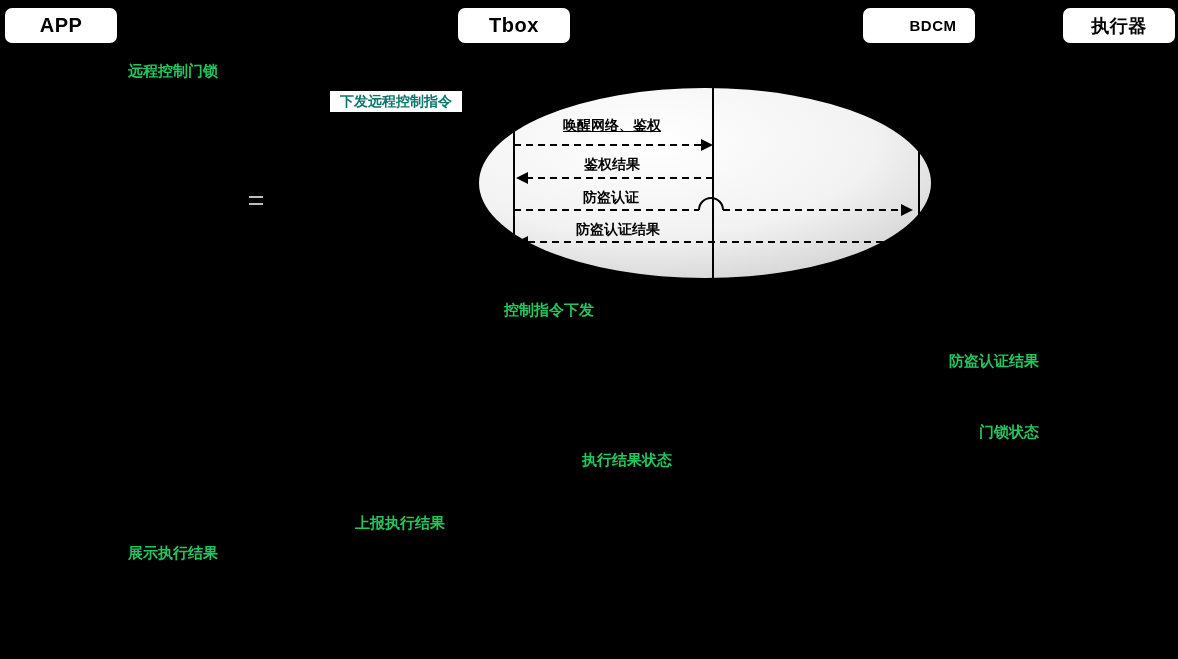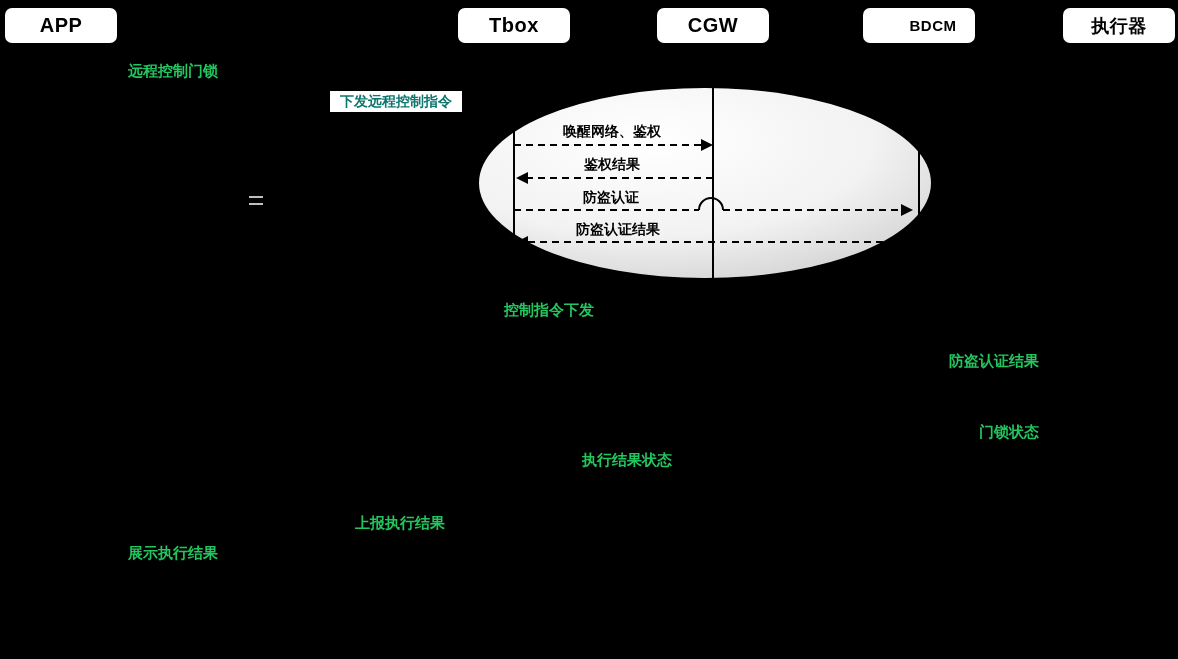--- a/index.html
+++ b/index.html
@@ -95,40 +95,37 @@
     <line x1="907" y1="242" x2="528" y2="242" stroke="#000" stroke-width="2" stroke-dasharray="7 5"></line>
     <polygon points="516,242 528,236 528,248" fill="#000"></polygon>
   </svg>
 
   <div class="participant" style="left:5px;">
       <span>APP</span>
     </div>
   <div class="participant" style="left:458px;">
       <span>Tbox</span>
     </div>
-  <div class="participant" style="left:657px;">
-      <span>CGW</span>
-    </div>
   <div class="participant p-bdcm" style="left:863px;">
       <span>BDCM</span>
     </div>
   <div class="participant p-actuator" style="left:1063px;">
       <span>执行器</span>
     </div>
 
   <div class="label dim" style="left:173px;  top:62px;">远程控制门锁</div>
   <div class="label dim" style="left:549px;  top:301px;">控制指令下发</div>
   <div class="label dim" style="left:994px;  top:352px;">防盗认证结果</div>
   <div class="label dim" style="left:1009px; top:423px;">门锁状态</div>
   <div class="label dim" style="left:627px;  top:451px;">执行结果状态</div>
   <div class="label dim" style="left:400px;  top:514px;">上报执行结果</div>
   <div class="label dim" style="left:173px;  top:544px;">展示执行结果</div>
 
   <div class="cmd-box">
     <span>下发远程控制指令</span>
   </div>
 
-  <div class="label ellipse-label" style="left:612px; top:122px;">唤醒网络、鉴权</div>
+  <div class="label ellipse-label" style="left:612px; top:116px;text-decoration:underline;">唤醒网络、鉴权</div>
   <div class="label ellipse-label" style="left:612px; top:155px;">鉴权结果</div>
   <div class="label ellipse-label" style="left:611px; top:188px;">防盗认证</div>
   <div class="label ellipse-label" style="left:618px; top:220px;">防盗认证结果</div>
 
 </div>
 
 </body></html>

